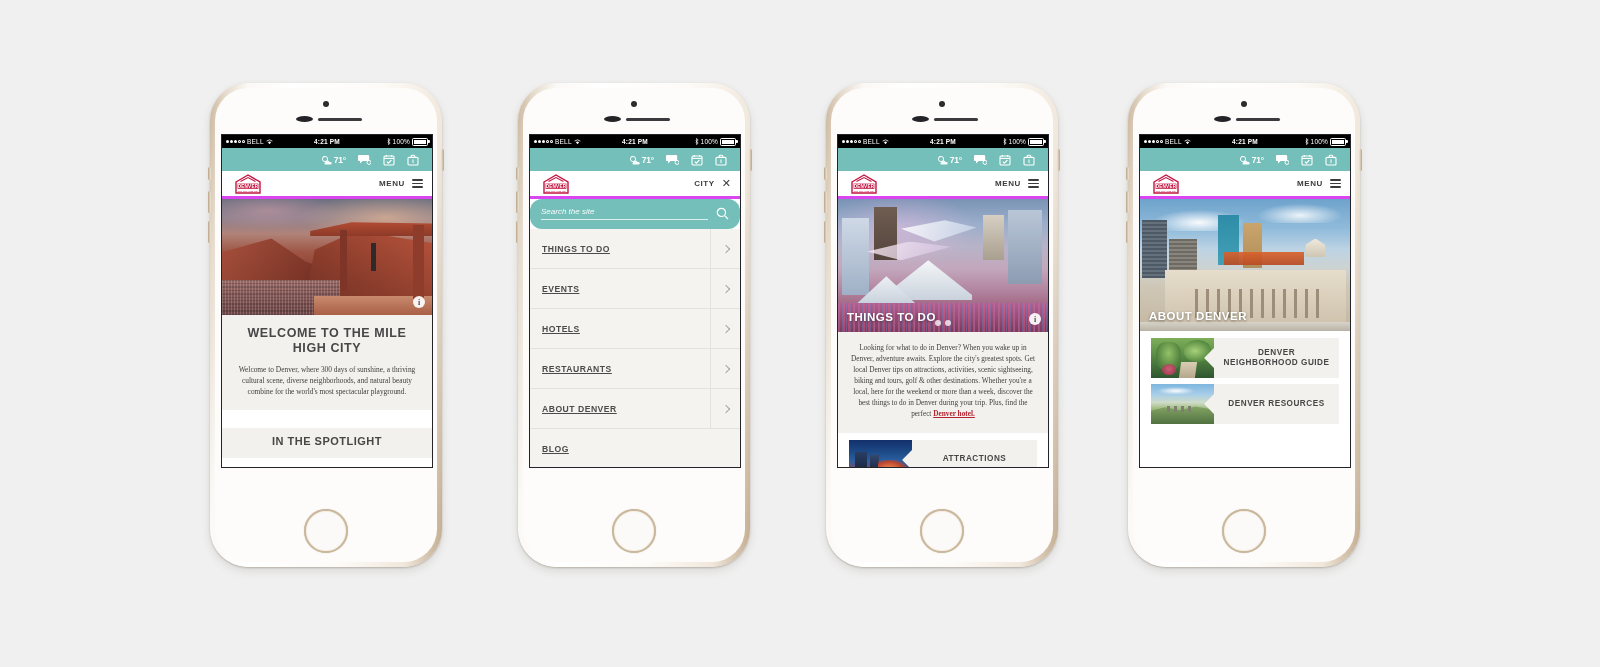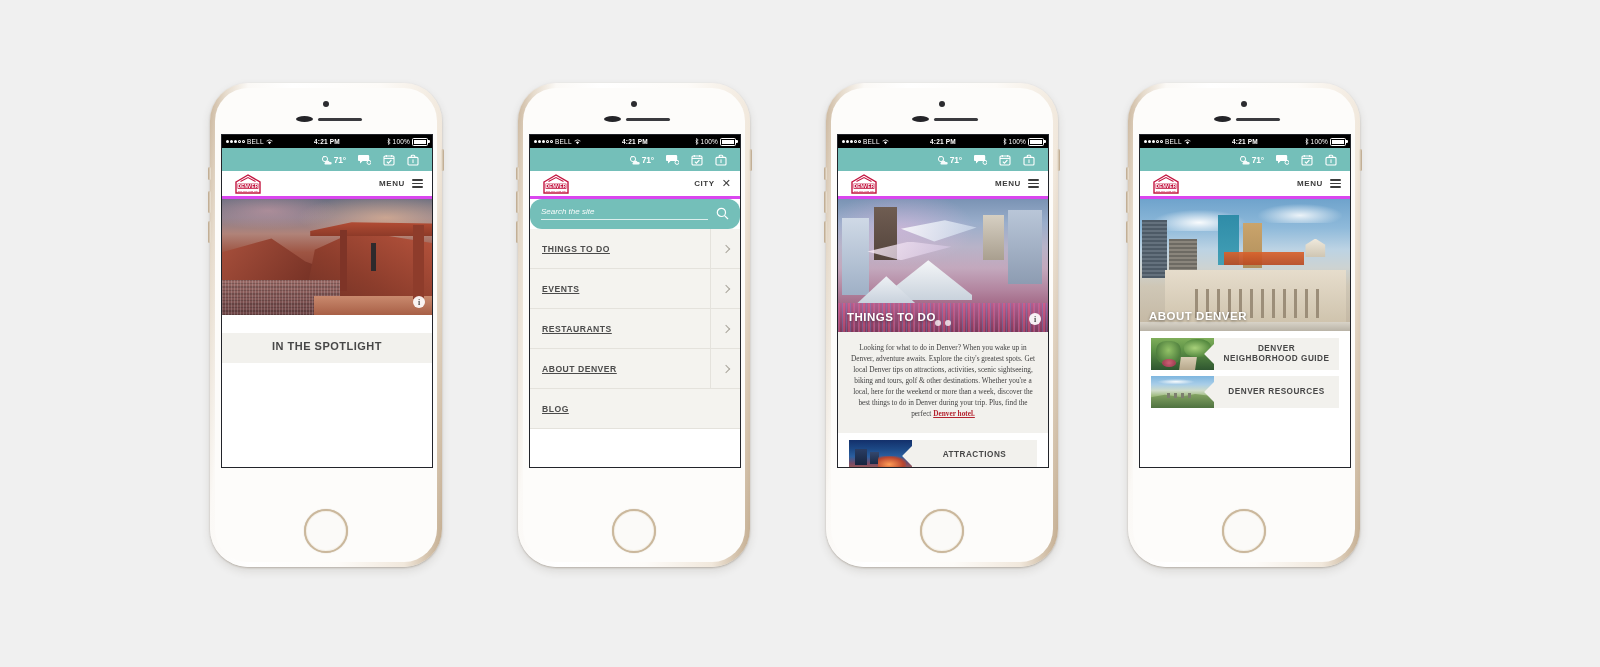--- a/index.html
+++ b/index.html
@@ -126,21 +126,21 @@
   .navrow .lbl{font-size:8.6px;font-weight:bold;letter-spacing:.5px;color:#4b4b4b;
     text-decoration:underline;text-transform:uppercase;}
   .navrow .chev{position:absolute;right:0;top:0;bottom:0;width:29px;
     border-left:1px solid #e4e2dc;display:flex;align-items:center;justify-content:center;}
   .navrow.nochev .chev{border-left:0;}
   .chev-g{display:block;width:5px;height:5px;border-right:1.4px solid #a9a59b;
     border-top:1.4px solid #a9a59b;transform:rotate(45deg);}
 
   
   .cards{background:#fff;padding:7px 11px 0;box-sizing:border-box;}
-  .card{display:flex;align-items:stretch;background:#f2f1ed;margin-bottom:6px;height:32px;overflow:hidden;position:relative;}
+  .card{display:flex;align-items:stretch;background:#f2f1ed;margin-bottom:6px;height:40px;overflow:hidden;position:relative;}
   .card-img{width:63px;flex:0 0 63px;position:relative;overflow:hidden;}
   .card-img::after{content:"";position:absolute;right:-7px;top:50%;transform:translateY(-50%) rotate(45deg);
     width:14px;height:14px;background:#f2f1ed;}
   .card-txt{flex:1;display:flex;align-items:center;justify-content:center;text-align:center;
     font-size:8.2px;font-weight:bold;letter-spacing:.5px;color:#474747;line-height:1.25;
     padding:0 6px;text-transform:uppercase;}
 
   
   .ph-redrocks{
     background:
@@ -366,20 +366,24 @@
         <div class="hero ph-redrocks" style="height:116px;">
           <span class="rr-crowd"></span>
             <span class="rr-stage"></span>
           <span class="rr-roof"></span>
             <span class="rr-beam"></span>
           <span class="rr-beam2"></span>
             <span class="rr-spk"></span>
           <span class="info-badge" style="z-index:9">i</span>
         </div>
 
+        <div class="intro">
+          <h1>WELCOME TO THE MILE HIGH CITY</h1>
+          <p>Welcome to Denver, where 300 days of sunshine, a thriving cultural scene, diverse neighborhoods, and natural beauty combine for the world's most spectacular playground.</p>
+        </div>
 
         <div class="spacer-white"></div>
 
         <div class="band-grey" style="height:30px;">
           <div class="section-head">IN THE SPOTLIGHT</div>
         </div>
 
       </div>
     </div>
   </div>
@@ -479,20 +483,26 @@
 
         <div class="navlist">
           <div class="navrow">
             <span class="lbl">THINGS TO DO</span>
             <span class="chev">
                 <i class="chev-g"></i>
               </span>
           </div>
           <div class="navrow">
             <span class="lbl">EVENTS</span>
+            <span class="chev">
+                <i class="chev-g"></i>
+              </span>
+          </div>
+          <div class="navrow">
+            <span class="lbl">HOTELS</span>
             <span class="chev">
                 <i class="chev-g"></i>
               </span>
           </div>
           <div class="navrow">
             <span class="lbl">RESTAURANTS</span>
             <span class="chev">
                 <i class="chev-g"></i>
               </span>
           </div>

